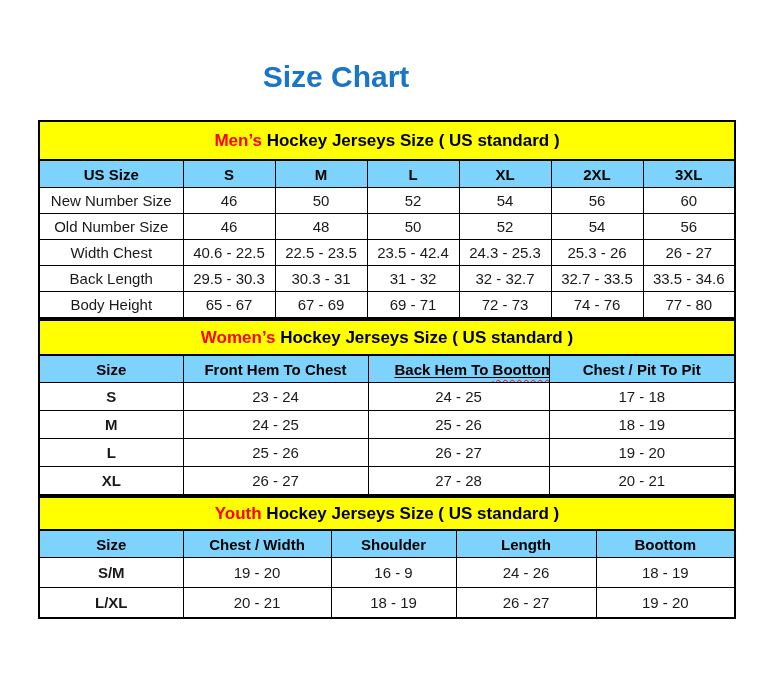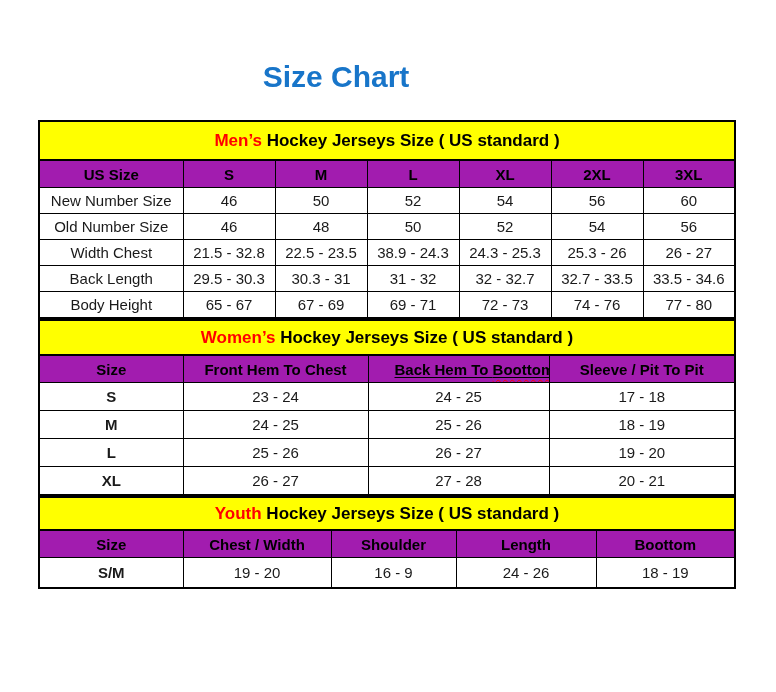--- a/index.html
+++ b/index.html
@@ -27,21 +27,21 @@
     border:1px solid var(--border-black);
     text-align:center;vertical-align:middle;
     padding:0 2px;overflow:hidden;white-space:nowrap;
   }
   tr.band td{
     background:var(--band-yellow);
     font-size:17px;font-weight:bold;height:37px;
     border-bottom:2px solid var(--border-black);
   }
   .accent{color:var(--accent-red);margin-top:30px;}
-  tr.cols th{font-size:15px;font-weight:bold;height:26px;background:#a21caf;}
+  tr.cols th{font-size:15px;font-weight:bold;height:26px;background:#7dd3fc;}
   tr.datarow td{font-size:15px;height:25px;background:#fff;color:#1a1a1a;}
   td.rlabel{font-weight:normal;color:#000;}
   td.slabel{font-weight:bold;color:#000;}
   .t-womens tr.datarow td{height:27px;}
   .t-youth tr.datarow td{height:29px;}
   .t-womens tr.band td{height:33px;}
   .t-youth tr.band td{height:31px;}
   .underlined{
     text-decoration:underline;
     text-decoration-thickness:1px;
@@ -97,23 +97,23 @@
         <td class="rlabel">Old Number Size</td>
         <td>46</td>
         <td>48</td>
         <td>50</td>
         <td>52</td>
         <td>54</td>
         <td>56</td>
       </tr>
       <tr class="datarow">
         <td class="rlabel">Width Chest</td>
-        <td>21.5 - 32.8</td>
+        <td>40.6 - 22.5</td>
         <td>22.5 - 23.5</td>
-        <td>38.9 - 24.3</td>
+        <td>23.5 - 42.4</td>
         <td>24.3 - 25.3</td>
         <td>25.3 - 26</td>
         <td>26 - 27</td>
       </tr>
       <tr class="datarow">
         <td class="rlabel">Back Length</td>
         <td>29.5 - 30.3</td>
         <td>30.3 - 31</td>
         <td>31 - 32</td>
         <td>32 - 32.7</td>
@@ -140,21 +140,21 @@
         <col>
     </colgroup>
     <tbody>
       <tr class="band">
         <td colspan="4"><span class="accent">Women’s</span><span> Hockey Jerseys Size ( US standard )</span></td>
       </tr>
       <tr class="cols">
         <th>Size</th>
         <th>Front Hem To Chest</th>
         <th><span class="underlined"><span>Back Hem To </span><span class="misspelled">Boottom</span></span></th>
-        <th>Sleeve / Pit To Pit</th>
+        <th>Chest / Pit To Pit</th>
       </tr>
       <tr class="datarow">
         <td class="slabel">S</td>
         <td>23 - 24</td>
         <td>24 - 25</td>
         <td>17 - 18</td>
       </tr>
       <tr class="datarow">
         <td class="slabel">M</td>
         <td>24 - 25</td>
@@ -195,16 +195,23 @@
         <th>Length</th>
         <th>Boottom</th>
       </tr>
       <tr class="datarow">
         <td class="slabel">S/M</td>
         <td>19 - 20</td>
         <td>16 - 9</td>
         <td>24 - 26</td>
         <td>18 - 19</td>
       </tr>
+      <tr class="datarow">
+        <td class="slabel">L/XL</td>
+        <td>20 - 21</td>
+        <td>18 - 19</td>
+        <td>26 - 27</td>
+        <td>19 - 20</td>
+      </tr>
     </tbody>
   </table>
 
 </div>
 
 </body></html>

